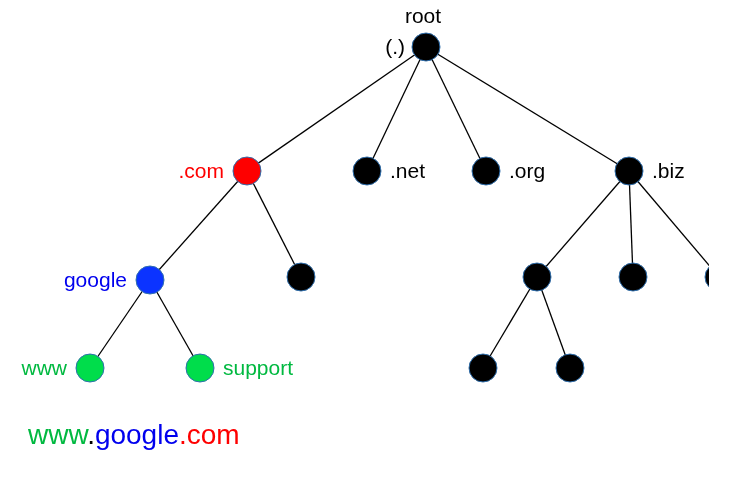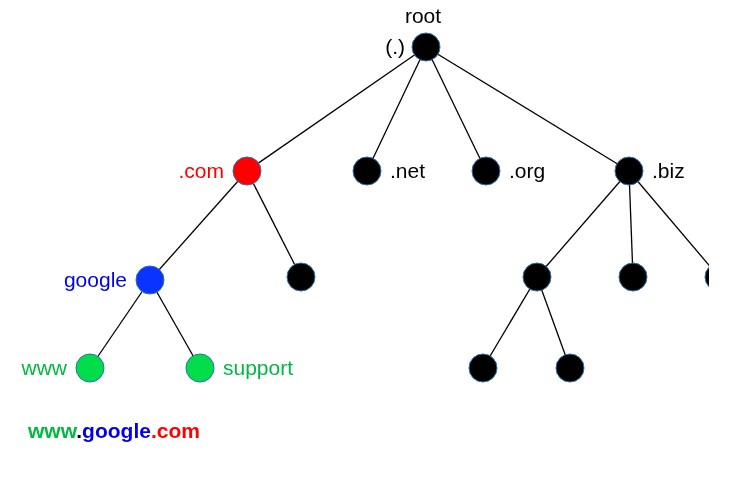--- a/index.html
+++ b/index.html
@@ -15,22 +15,22 @@
     background: #ffffff;
     overflow: hidden;
   }
   svg.tree {
     position: absolute;
     left: 0;
     top: 0;
   }
   .fqdn-line {
     position: absolute;
-    font-size: 21px;
-    font-weight: 700;
+    font-size: 28px;
+    font-weight: 400;
     letter-spacing: 0px;
     white-space: nowrap;
   }
   .fqdn-line-1 { left: 28px; top: 419px; }
   .fqdn-line-2 { left: 65px; top: 457px; }
 </style>
 </head>
 <body>
 
 <div class="canvas">

